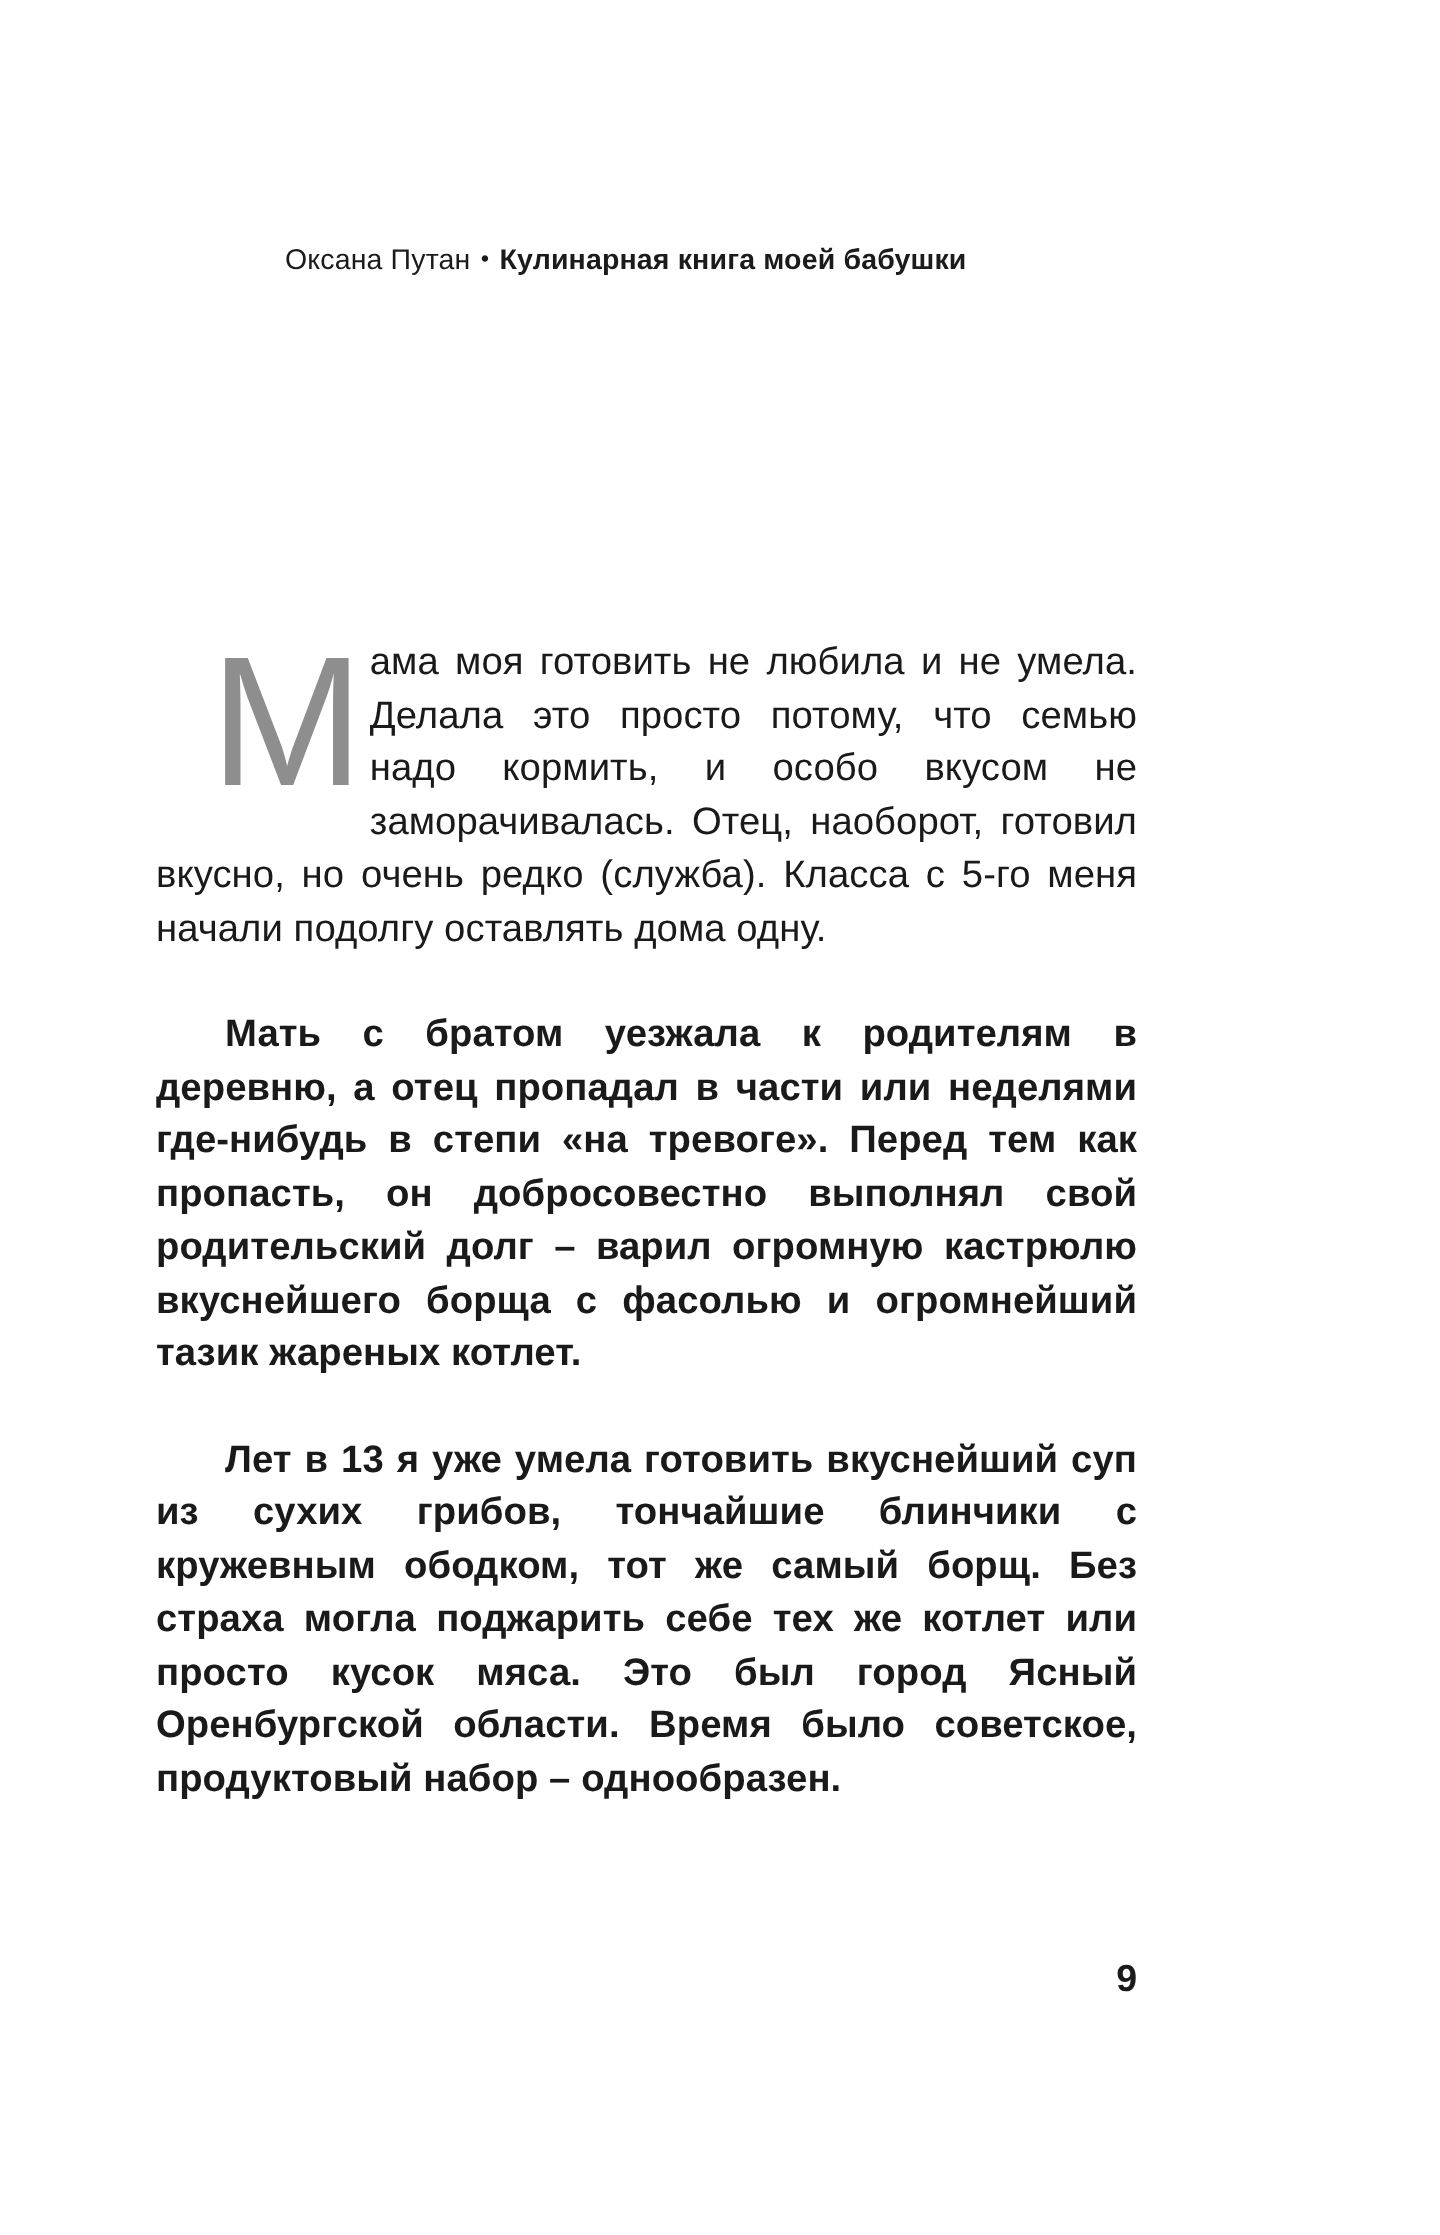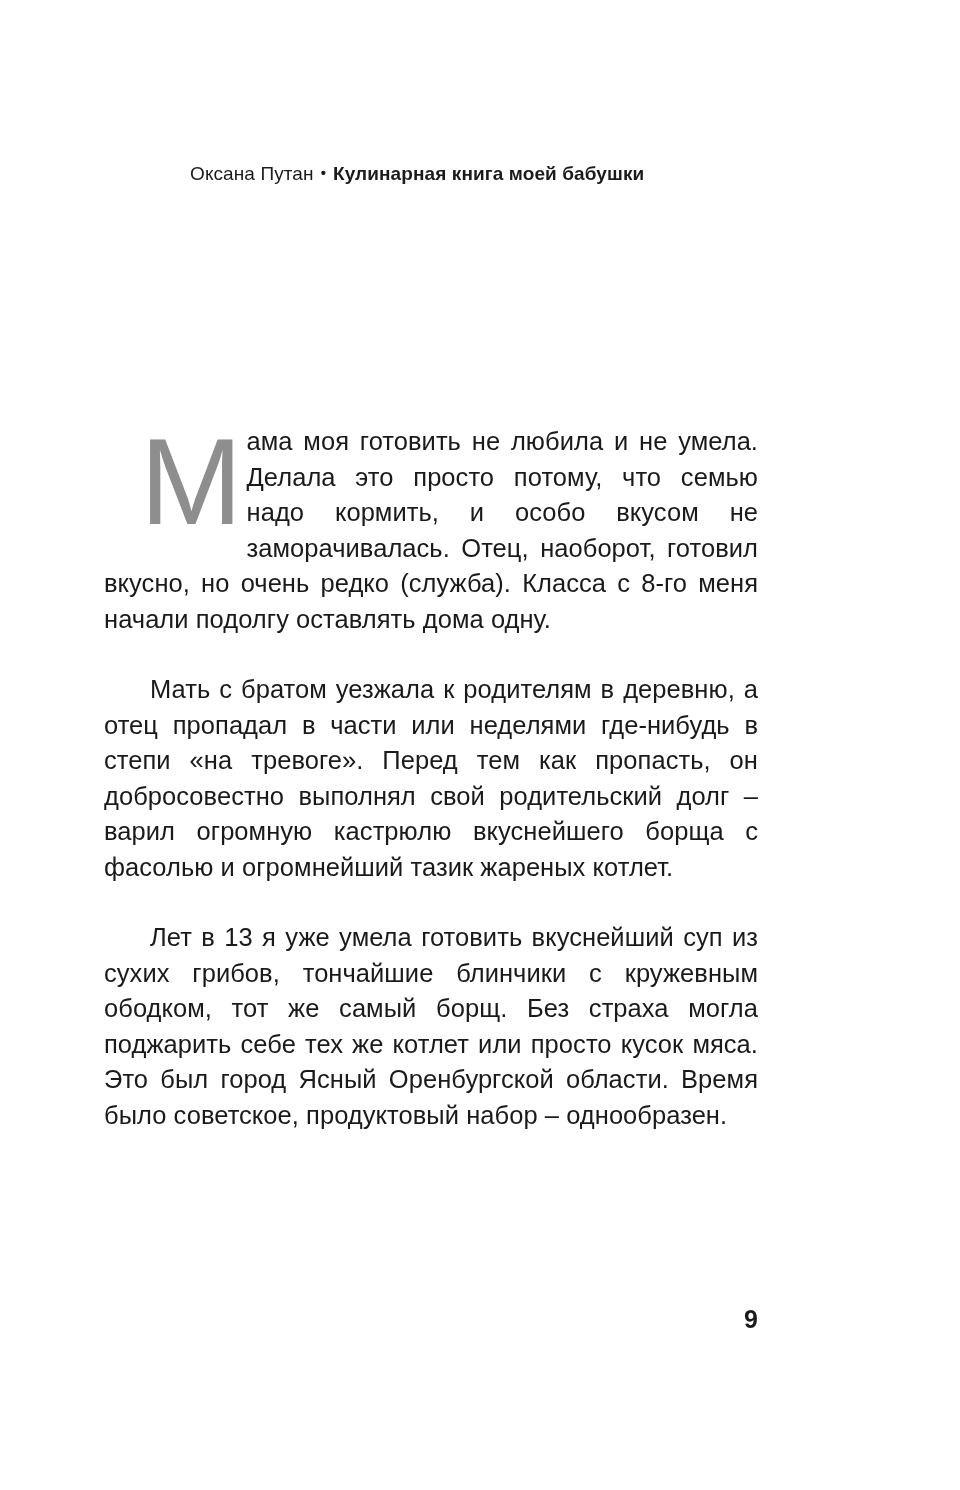--- a/index.html
+++ b/index.html
@@ -62,20 +62,21 @@
     hyphens: manual;
     letter-spacing: 0.05px;
   }
 
   .para + .para {
     margin-top: 35px;
   }
 
   .para.indent {
     text-indent: 46px;
+    font-weight: bold;
   }
 
   
   .para.dropcap-para {
     text-align: justify;
   }
 
   .dropcap {
     float: left;
     font-family: "Liberation Sans", "DejaVu Sans", sans-serif;
@@ -103,21 +104,21 @@
 <body>
 
 <div class="page">
 
   <div class="running-head">
     <span class="author">Оксана Путан</span><span class="sep">•</span><span class="booktitle">Кулинарная книга моей бабушки</span>
   </div>
 
   <div class="textblock">
 
-    <p class="para dropcap-para"><span class="dropcap">М</span><span>ама моя готовить не любила и не умела. Делала это просто потому, что семью надо кормить, и особо вкусом не заморачивалась. Отец, наоборот, готовил вкусно, но очень редко (служба). Класса с 8-го меня начали подолгу оставлять дома одну.</span></p>
+    <p class="para dropcap-para"><span class="dropcap">М</span><span>ама моя готовить не любила и не умела. Делала это просто потому, что семью надо кормить, и особо вкусом не заморачивалась. Отец, наоборот, готовил вкусно, но очень редко (служба). Класса с 5-го меня начали подолгу оставлять дома одну.</span></p>
 
     <p class="para indent"><span>Мать с братом уезжала к родителям в деревню, а отец пропадал в части или неделями где-нибудь в степи «на тревоге». Перед тем как пропасть, он добросовестно выполнял свой родительский долг – варил огромную кастрюлю вкуснейшего борща с фасолью и огромнейший тазик жареных котлет.</span></p>
 
 
     <p class="para indent"><span>Лет в 13 я уже умела готовить вкуснейший суп из сухих грибов, тончайшие блинчики с кружевным ободком, тот же самый борщ. Без страха могла поджарить себе тех же котлет или просто кусок мяса. Это был город Ясный Оренбургской области. Время было советское, продуктовый набор – однообразен.</span></p>
 
   </div>
 
   <div class="folio">9</div>
 

